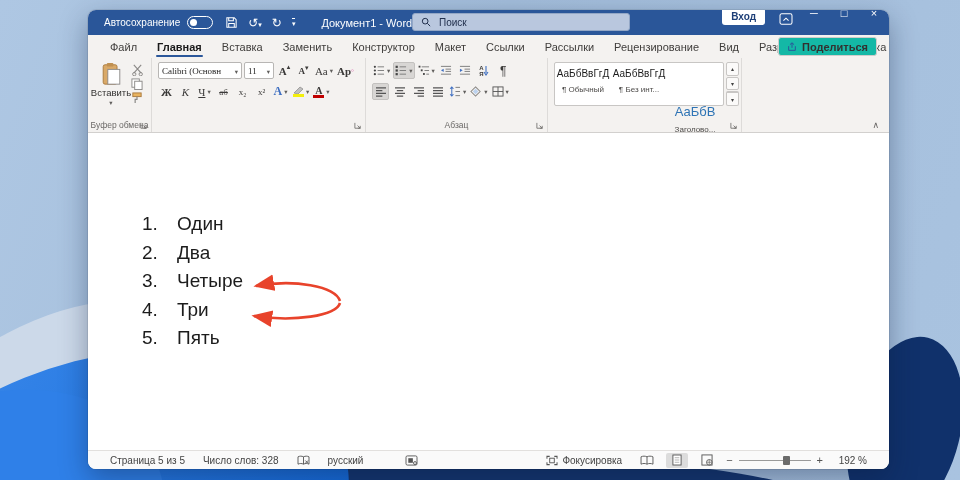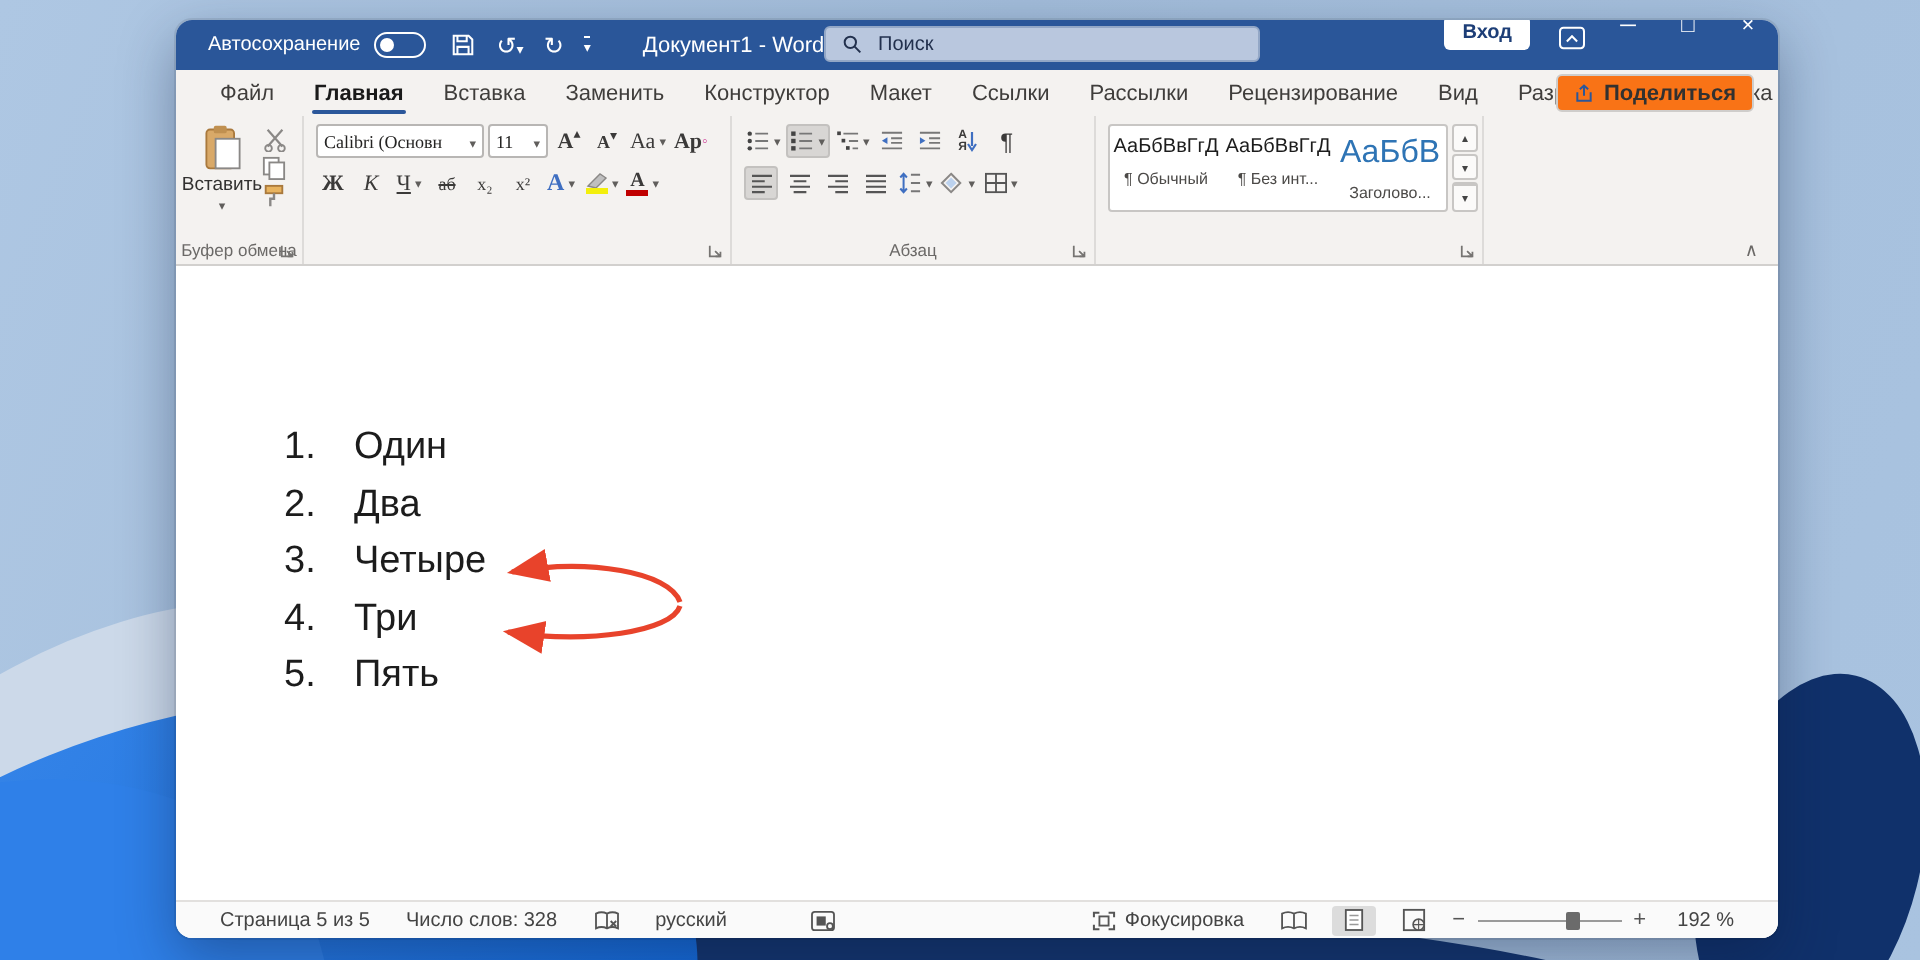--- a/index.html
+++ b/index.html
@@ -43,21 +43,21 @@
 
   
   .tabsrow { position:absolute; left:0; top:25px; right:0; height:23px;
     background:#f4f2f0; display:flex; align-items:center; padding-left:12px; }
   .tab { font-size:11px; color:#3f3d3b; padding:0 10px; height:23px;
     display:flex; align-items:center; position:relative; white-space:nowrap; }
   .tab.active { font-weight:bold; color:#1a1a1a; }
   .tab.active::after { content:""; position:absolute; left:9px; right:9px;
     bottom:1px; height:2.5px; background:#2b579a; border-radius:2px; }
   .share-btn { position:absolute; right:12px; top:2px; height:19px;
-    background:#f97316; border:1px solid #cfcdcb; border-radius:3px;
+    background:#14b8a6; border:1px solid #cfcdcb; border-radius:3px;
     display:flex; align-items:center; gap:5px; padding:0 8px;
     font-size:11px; font-weight:bold; color:#323130; }
 
   
   .ribbon { position:absolute; left:0; top:48px; right:0; height:75px;
     background:#f4f2f0; border-bottom:1px solid #d2d0ce; display:flex; }
   .group { height:100%; position:relative; border-right:1px solid #dddbd9;
     padding-top:4px; }
   .gl { position:absolute; bottom:2px; left:0; right:0; text-align:center;
     font-size:8.5px; color:#6b6967; white-space:nowrap; }
@@ -90,21 +90,21 @@
   
   .g-par { width:182px; padding-left:6px; }
 
   
   .g-sty { width:194px; padding-left:6px; }
   .stybox { background:#fff; border:1px solid #c8c6c4; border-radius:2px;
     height:44px; width:170px; float:left; display:flex; }
   .stycell { width:56px; padding-top:5px; text-align:center; }
   .styprev { font-size:10px; color:#1c1c1c; white-space:nowrap;
     overflow:hidden; }
-  .styprev.head { color:#2e74b5; font-size:16px; }
+  .styprev.head { color:#2e74b5; font-size:13px;margin-top:36px; }
   .stylab { font-size:8px; color:#4c4a48; margin-top:6px; white-space:nowrap;
     overflow:hidden; }
   .styscroll { float:left; width:13px; height:44px; margin-left:2px;
     display:flex; flex-direction:column; gap:1px; }
   .styscroll .sbtn { flex:1; background:#fbfaf9; border:1px solid #c8c6c4;
     border-radius:2px; font-size:6px; color:#444; display:flex;
     align-items:center; justify-content:center; }
 
   
   .g-edit { width:112px; padding-left:10px; }

